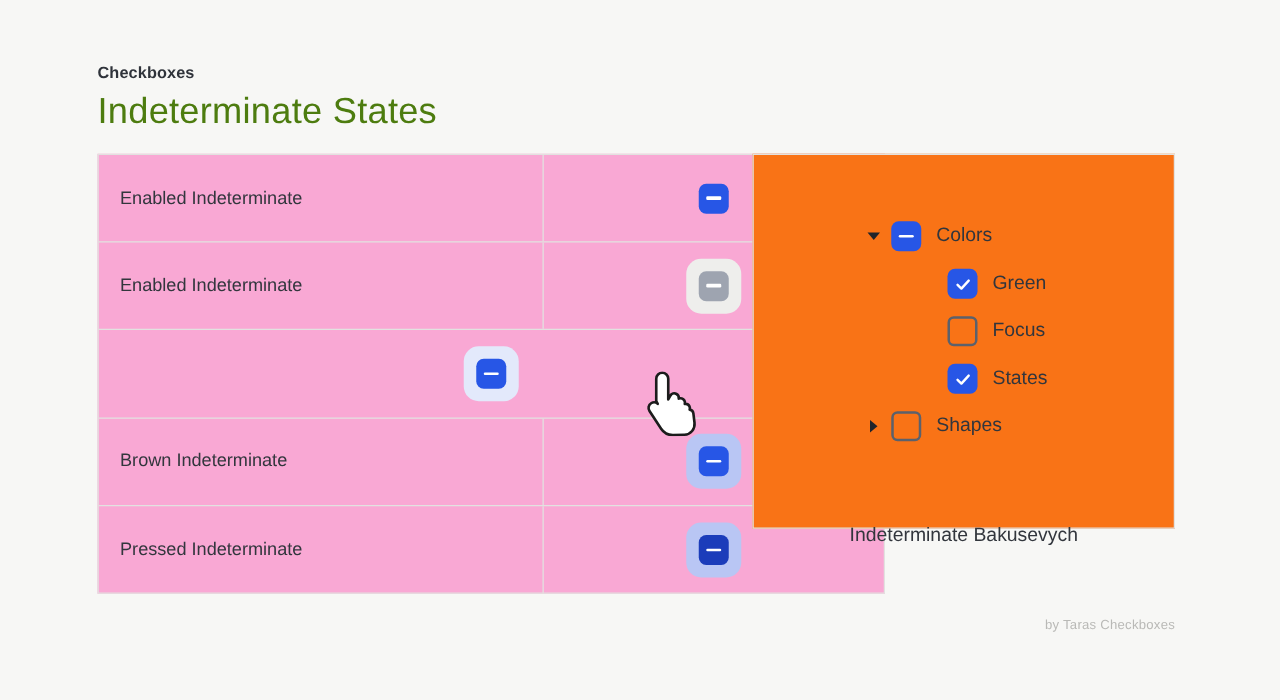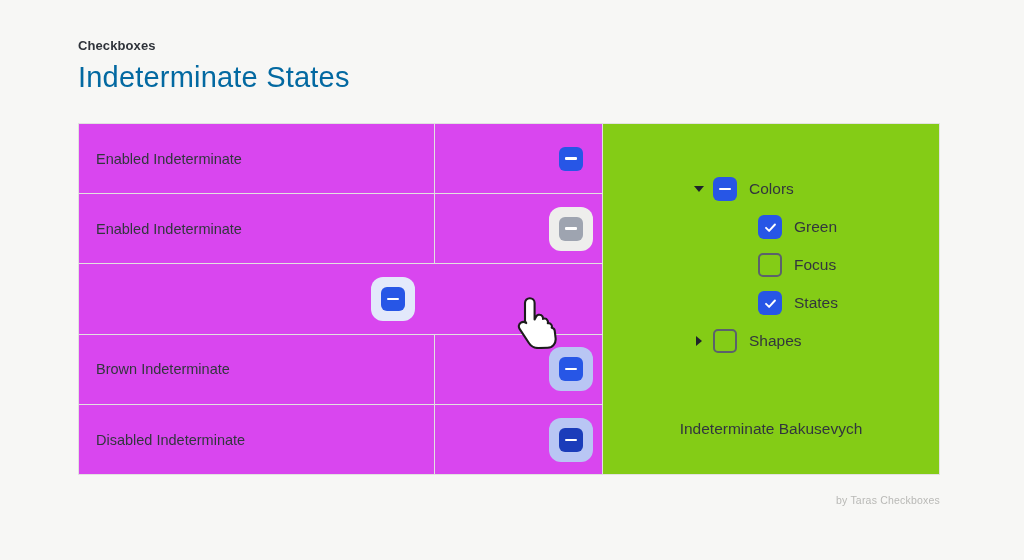--- a/index.html
+++ b/index.html
@@ -19,40 +19,40 @@
   #header {
     position: absolute;
     left: 78px;
     top: 38px;
   }
   #eyebrow {
     font-size: 13px;
     font-weight: bold;
     color: #2f333a;
     letter-spacing: .1px;
-    margin: 0 0 8px 0;
+    margin: 12px 0 8px 0;
   }
   #page-title {
     font-size: 29px;
     font-weight: 400;
-    color: #0369a1;
+    color: #4d7c0f;
     margin: 0;
     letter-spacing: .2px;
   }
 
   
   #states-table {
     position: absolute;
     left: 78px;
     top: 123px;
     width: 630px;
     height: 352px;
     border: 1px solid #e2e2e0;
     box-sizing: border-box;
-    background: #d946ef;
+    background: #f9a8d4;
   }
   .state-row {
     display: flex;
     height: 70.2px;
     box-sizing: border-box;
     border-bottom: 1px solid #e2e2e0;
   }
   .state-row:last-child { border-bottom: none; }
   .state-label {
     width: 356px;
@@ -130,24 +130,24 @@
     height: 52px;
     pointer-events: none;
   }
 
   
   #demo-panel {
     position: absolute;
     left: 602px;
     top: 123px;
     width: 338px;
-    height: 352px;
+    height: 300px;
     border: 1px solid #e2e2e0;
     box-sizing: border-box;
-    background: #84cc16;
+    background: #f97316;
   }
   #tree {
     position: absolute;
     left: 88px;
     top: 46px;
   }
   .tree-row {
     display: flex;
     align-items: center;
     height: 38px;
@@ -241,21 +241,21 @@
       <div class="state-label">Brown Indeterminate</div>
       <div class="state-cell">
         <div class="halo focus">
           <div class="cb indeterminate focus">
             <div class="dash"></div>
           </div>
         </div>
       </div>
     </div>
     <div class="state-row">
-      <div class="state-label">Disabled Indeterminate</div>
+      <div class="state-label">Pressed Indeterminate</div>
       <div class="state-cell">
         <div class="halo press">
           <div class="cb indeterminate pressed">
             <div class="dash"></div>
           </div>
         </div>
       </div>
     </div>
   </div>
 

